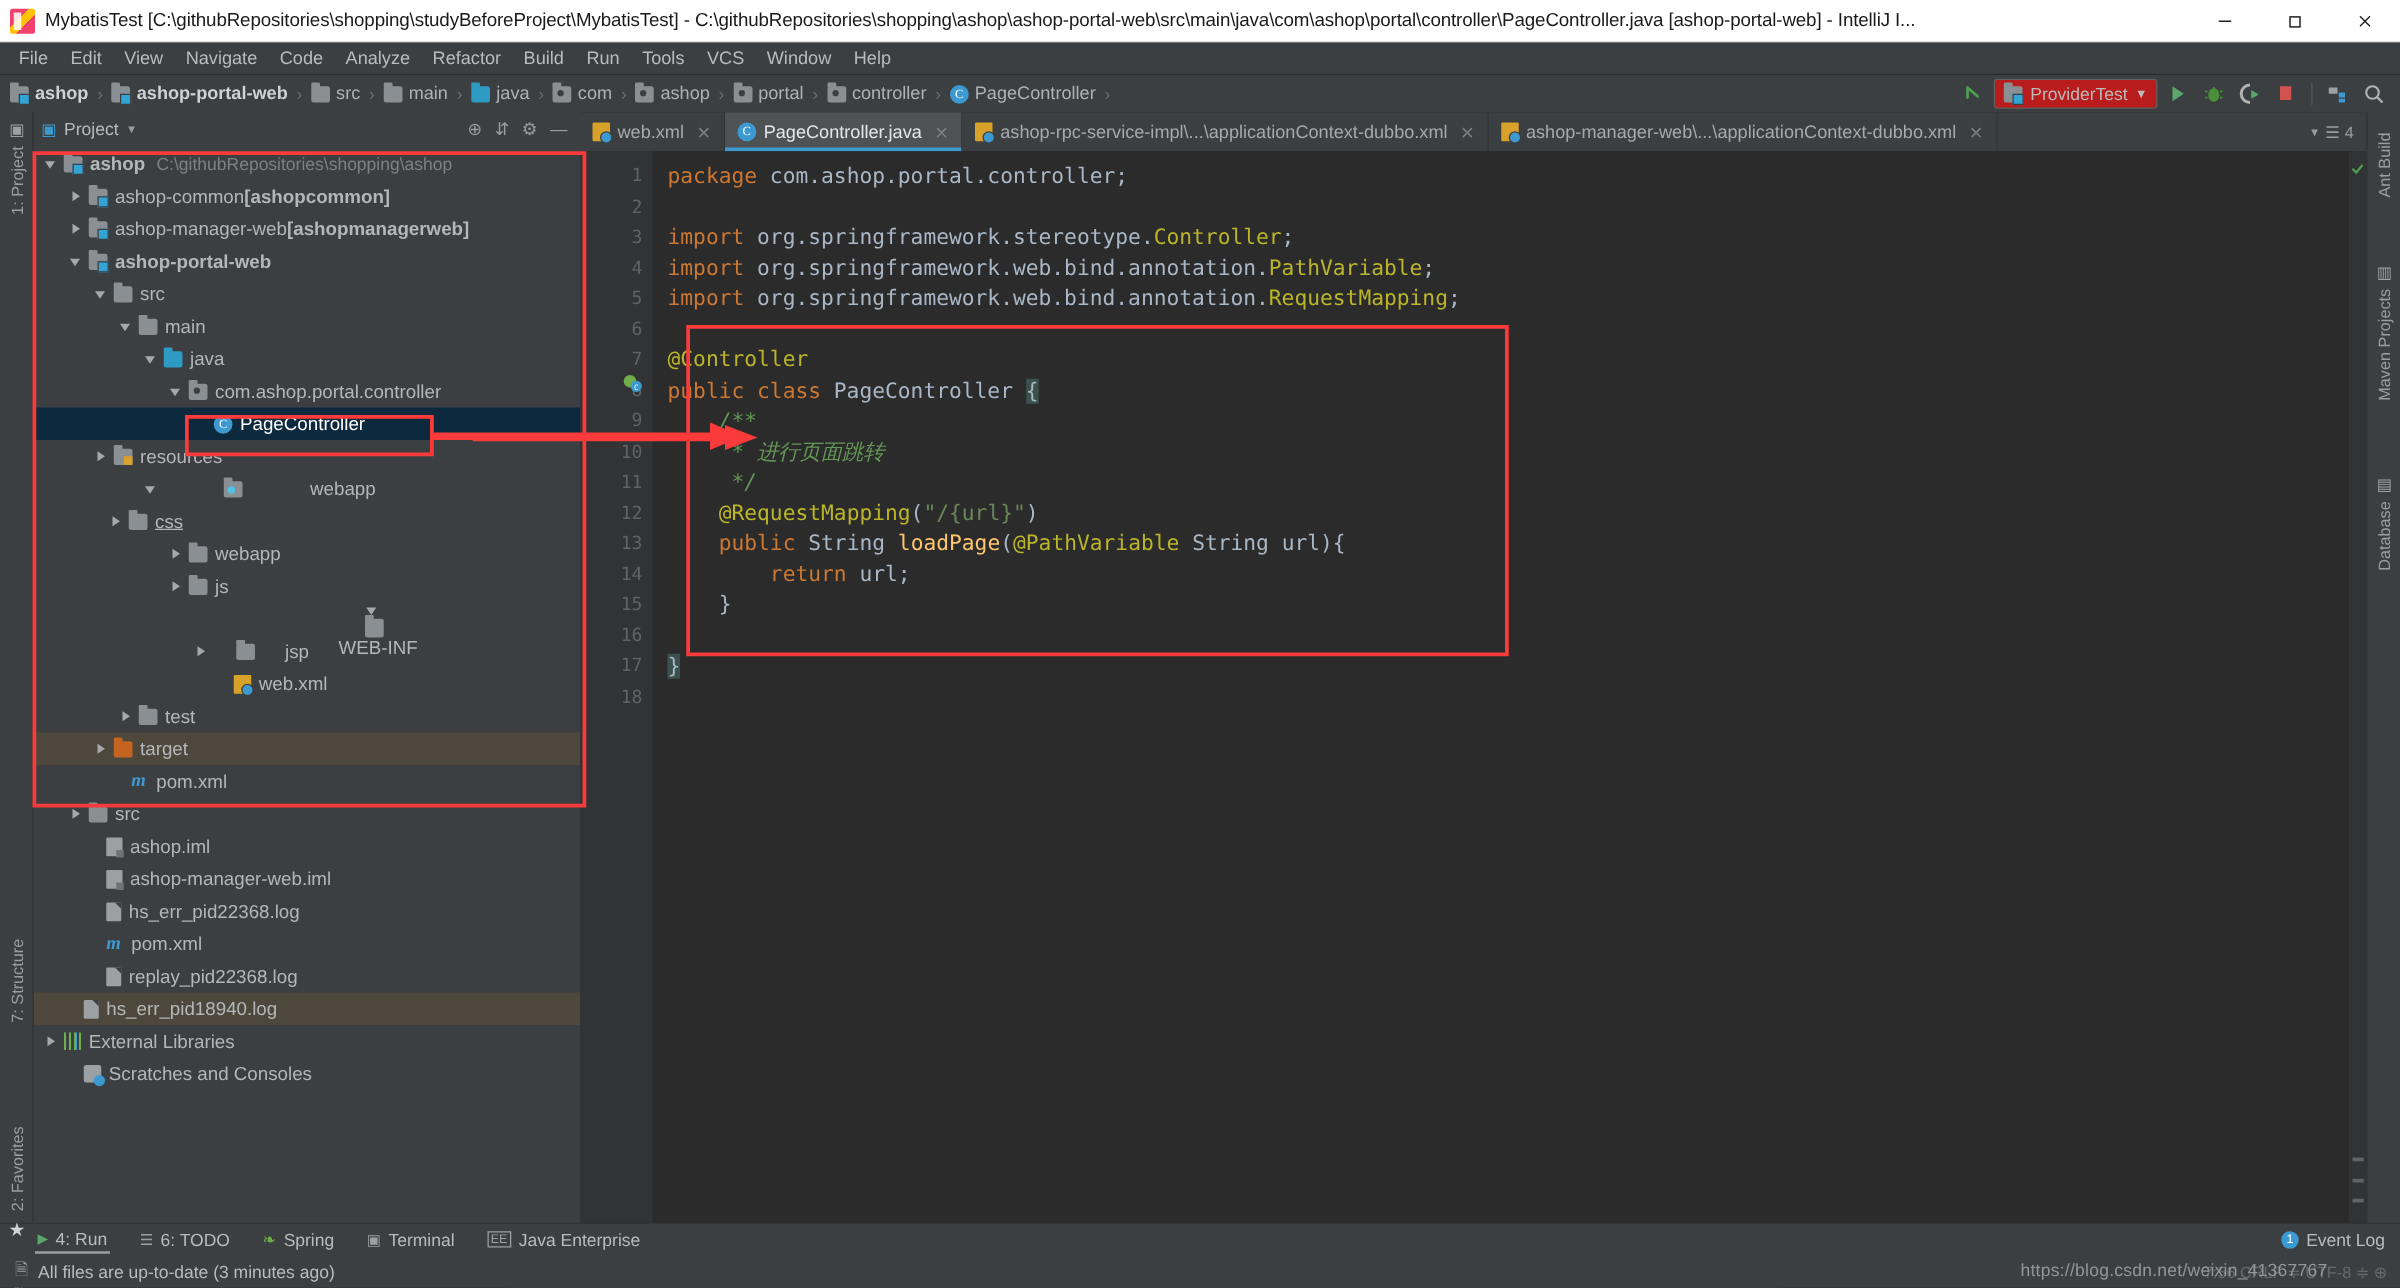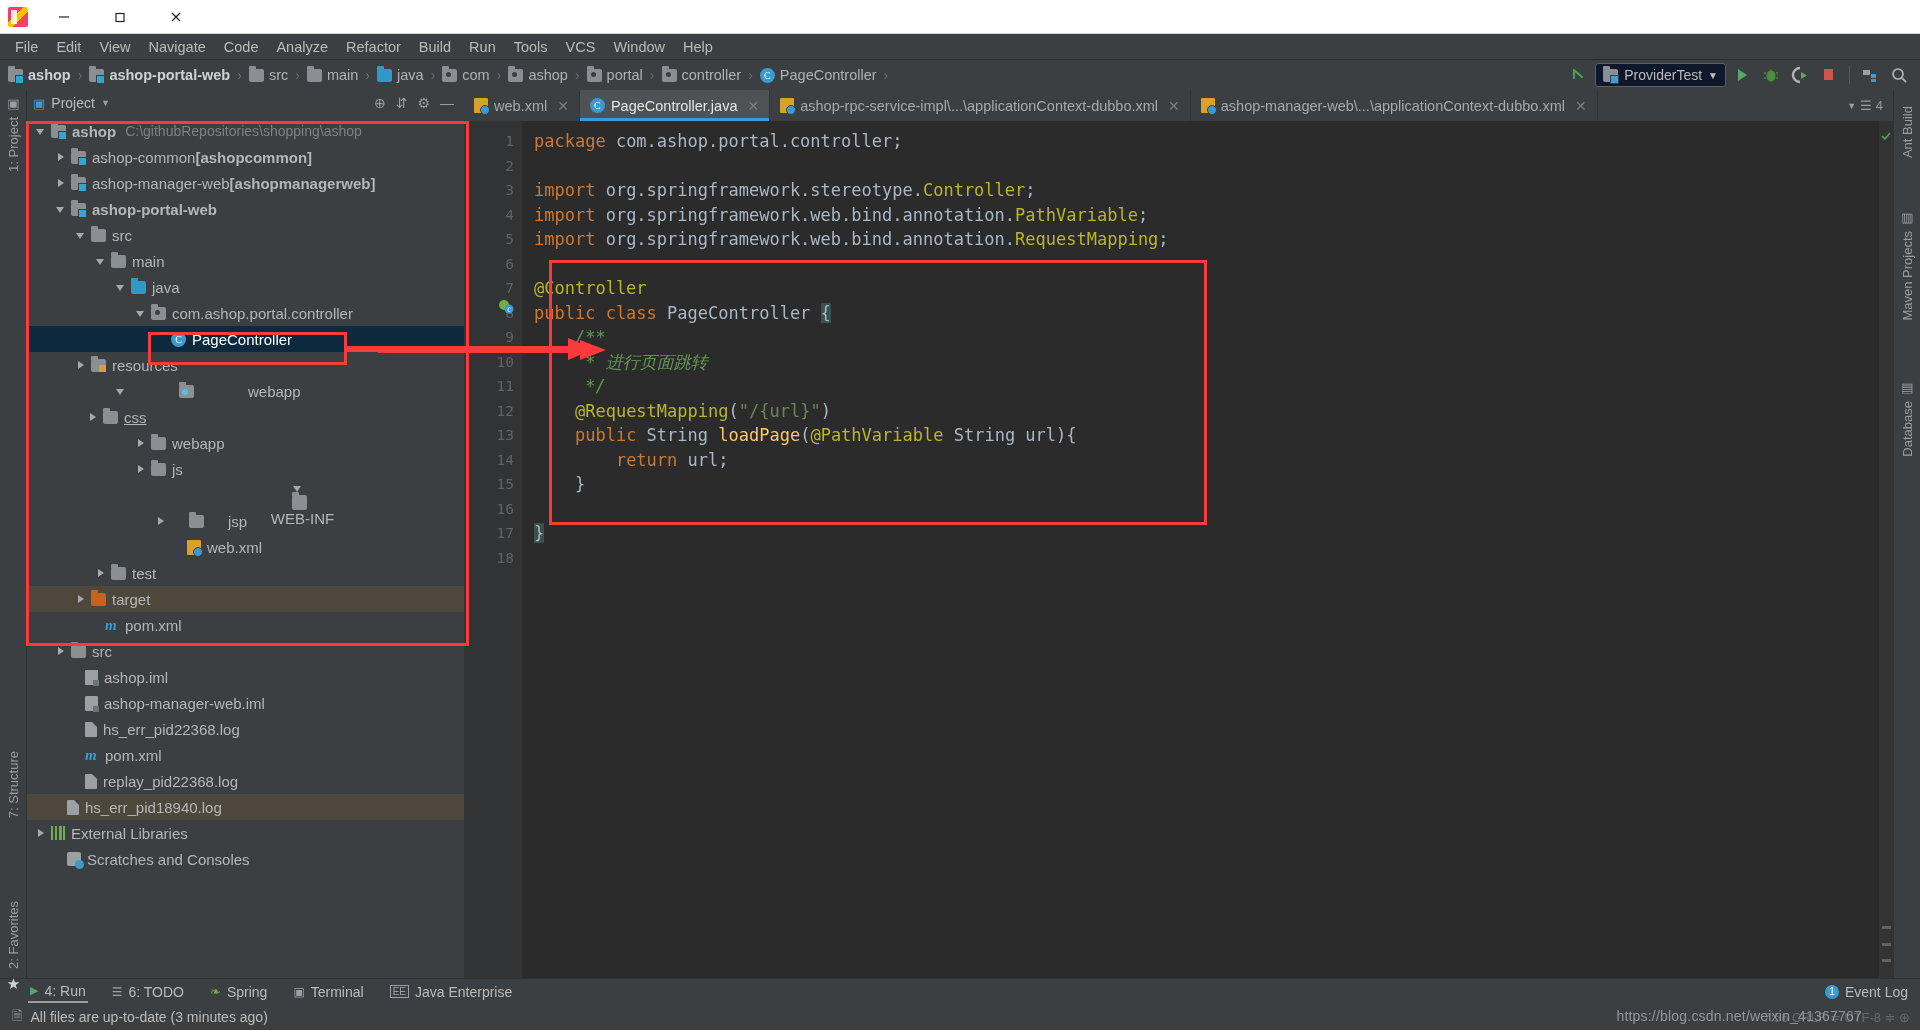--- a/index.html
+++ b/index.html
@@ -73,21 +73,21 @@
   .ico.res { background:#8a8f93; border-radius:2px; }
   .ico.res::before{content:"";position:absolute;left:0;top:-3px;width:7px;height:4px;background:#8a8f93;border-radius:1px 1px 0 0;}
   .ico.res::after{content:"";position:absolute;right:0px;bottom:0px;width:7px;height:7px;background:#d8a22a;}
   .ico.webapp { background:#8a8f93; border-radius:2px; }
   .ico.webapp::before{content:"";position:absolute;left:0;top:-3px;width:7px;height:4px;background:#8a8f93;border-radius:1px 1px 0 0;}
   .ico.webapp::after{content:"";position:absolute;left:3px;top:4px;width:6px;height:6px;border-radius:50%;background:#4fc3e8;}
 
   .navbar-right { margin-left:auto; display:flex; align-items:center; padding-right:8px; gap:3px; }
   .run-config {
     display:flex; align-items:center; gap:6px; border:1px solid #5e6060; border-radius:3px;
-    padding:2px 7px; height:24px; color:#bbbbbb; font-size:14px; background:#0f172a;
+    padding:2px 7px; height:24px; color:#bbbbbb; font-size:14px; background:#b91c1c;
   }
   .tb-btn { width:26px; height:24px; display:flex; align-items:center; justify-content:center; }
   .divider-v { width:1px; height:18px; background:#555859; margin:0 4px; }
 
   
   .body { flex:1 1 auto; display:flex; min-height:0; position:relative; }
 
   
   .vstrip {
     width:27px; background:#3c3f41; flex:0 0 27px; position:relative;
@@ -213,20 +213,21 @@
   .redbox { position:absolute; border:3px solid #fb3b3b; pointer-events:none; z-index:40; }
   .redarrow { position:absolute; z-index:41; pointer-events:none; }
 </style>
 </head>
 <body>
 
 <div class="app">
 
   <div class="titlebar">
     <div class="title-icon"></div>
+    <div class="title-text">MybatisTest [C:\githubRepositories\shopping\studyBeforeProject\MybatisTest] - C:\githubRepositories\shopping\ashop\ashop-portal-web\src\main\java\com\ashop\portal\controller\PageController.java [ashop-portal-web] - IntelliJ I...</div>
     <div class="win-btns">
       <div class="win-btn">
         <svg width="16" height="16" viewBox="0 0 16 16">
             <line x1="3" y1="8" x2="13" y2="8" stroke="#222" stroke-width="1.2"></line>
           </svg>
       </div>
       <div class="win-btn">
         <svg width="16" height="16" viewBox="0 0 16 16">
             <rect x="4" y="4.5" width="8" height="8" fill="none" stroke="#222" stroke-width="1.2"></rect>
           </svg>

